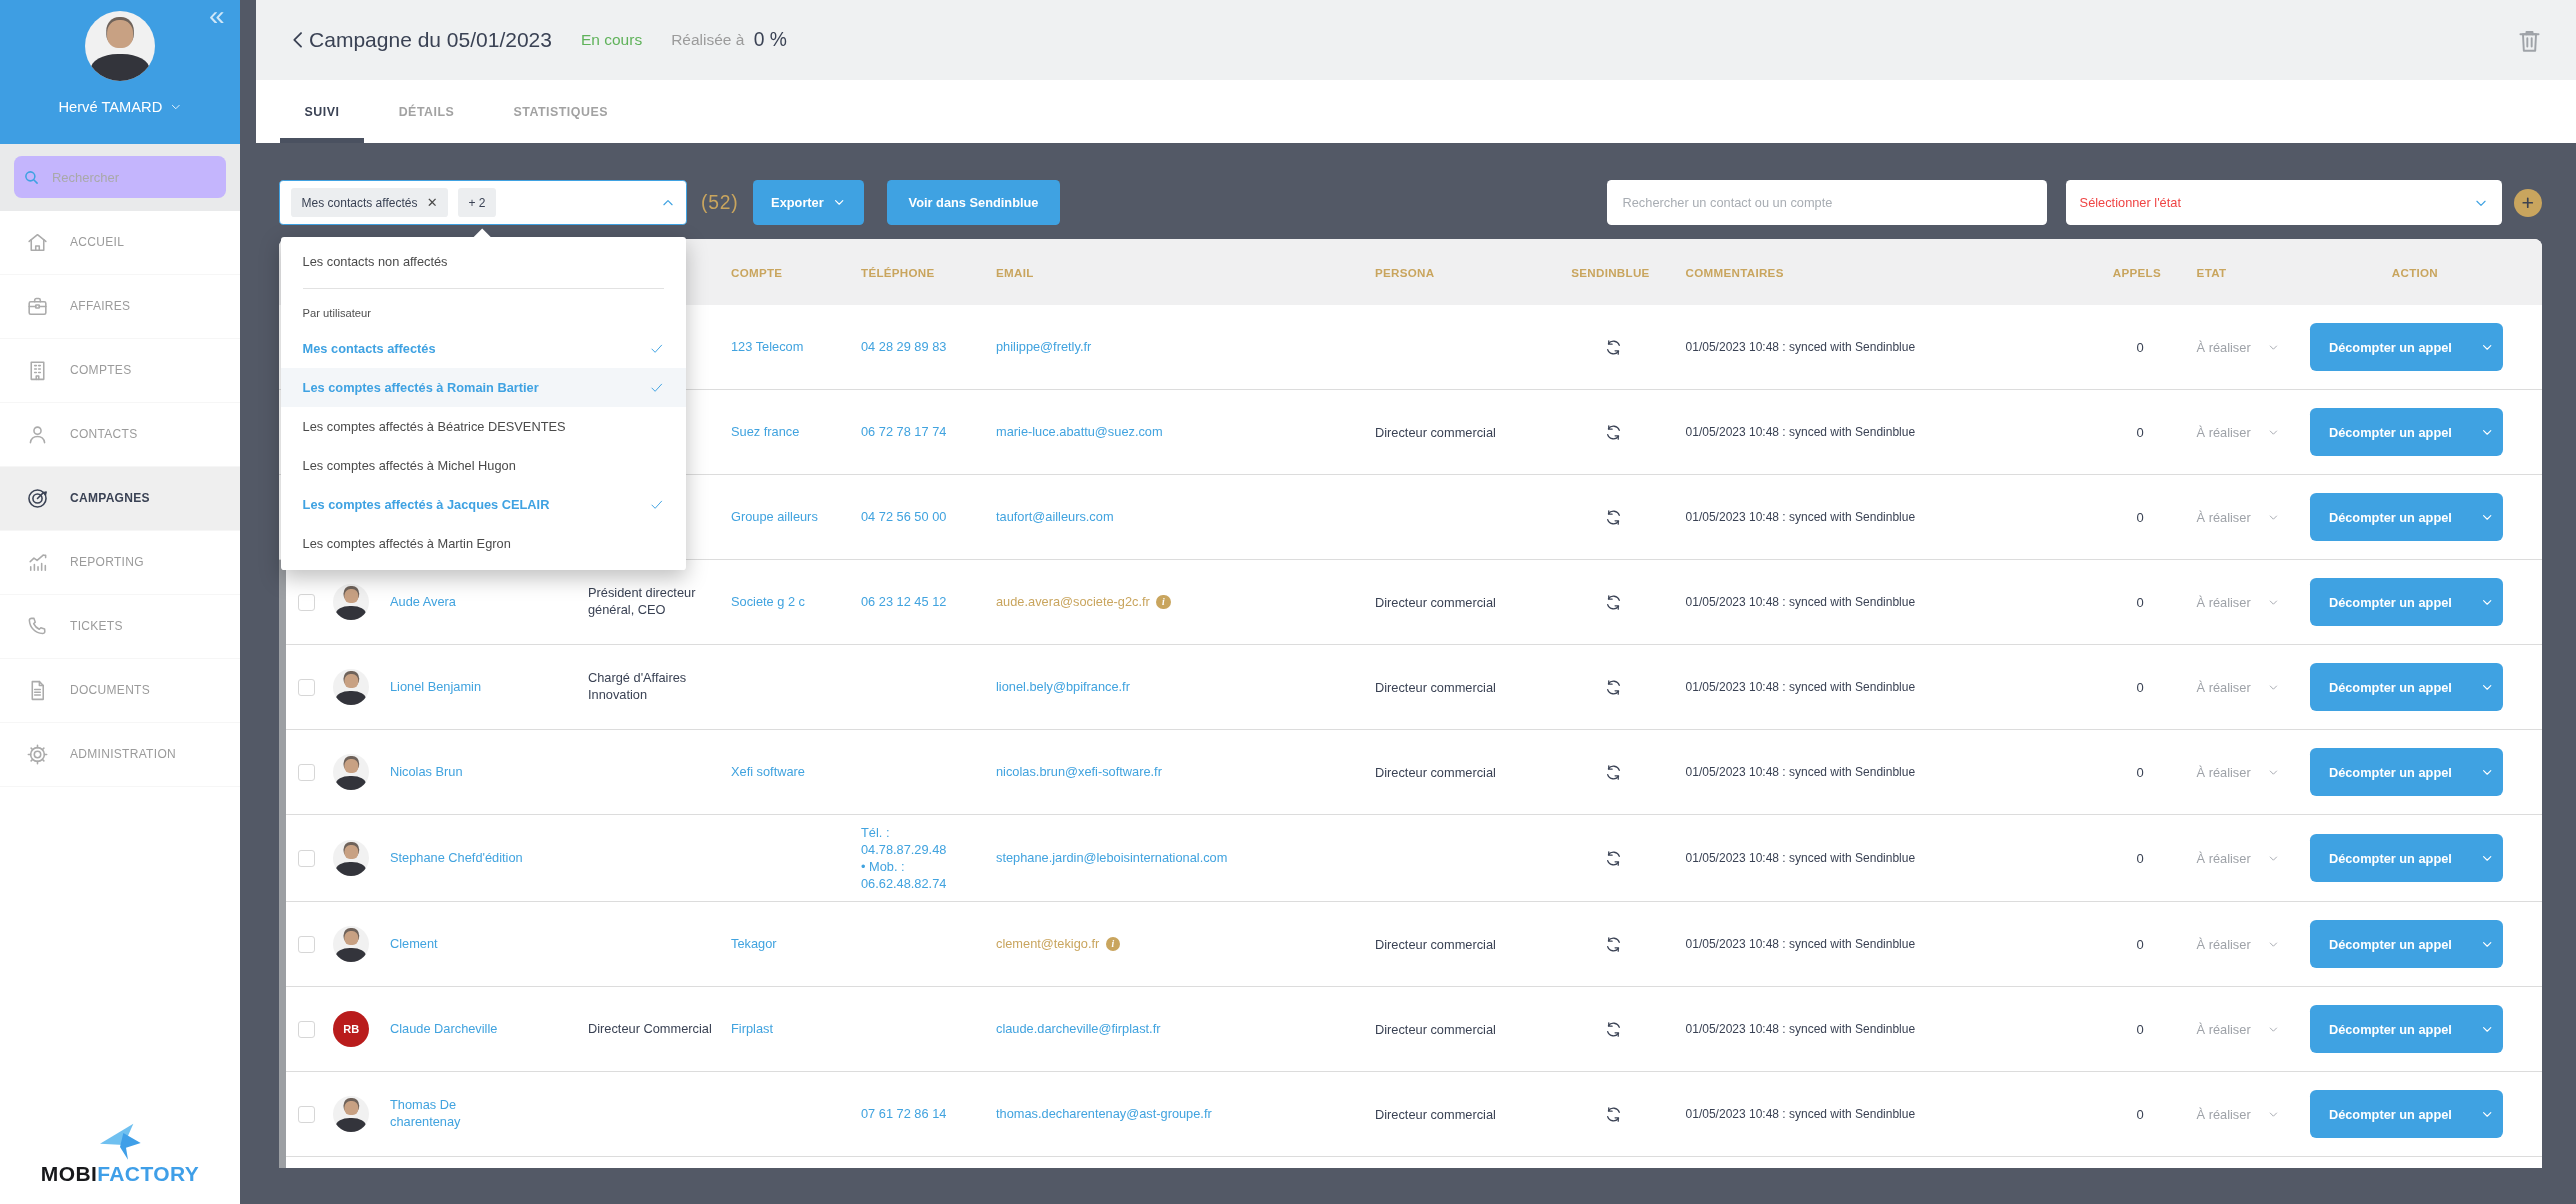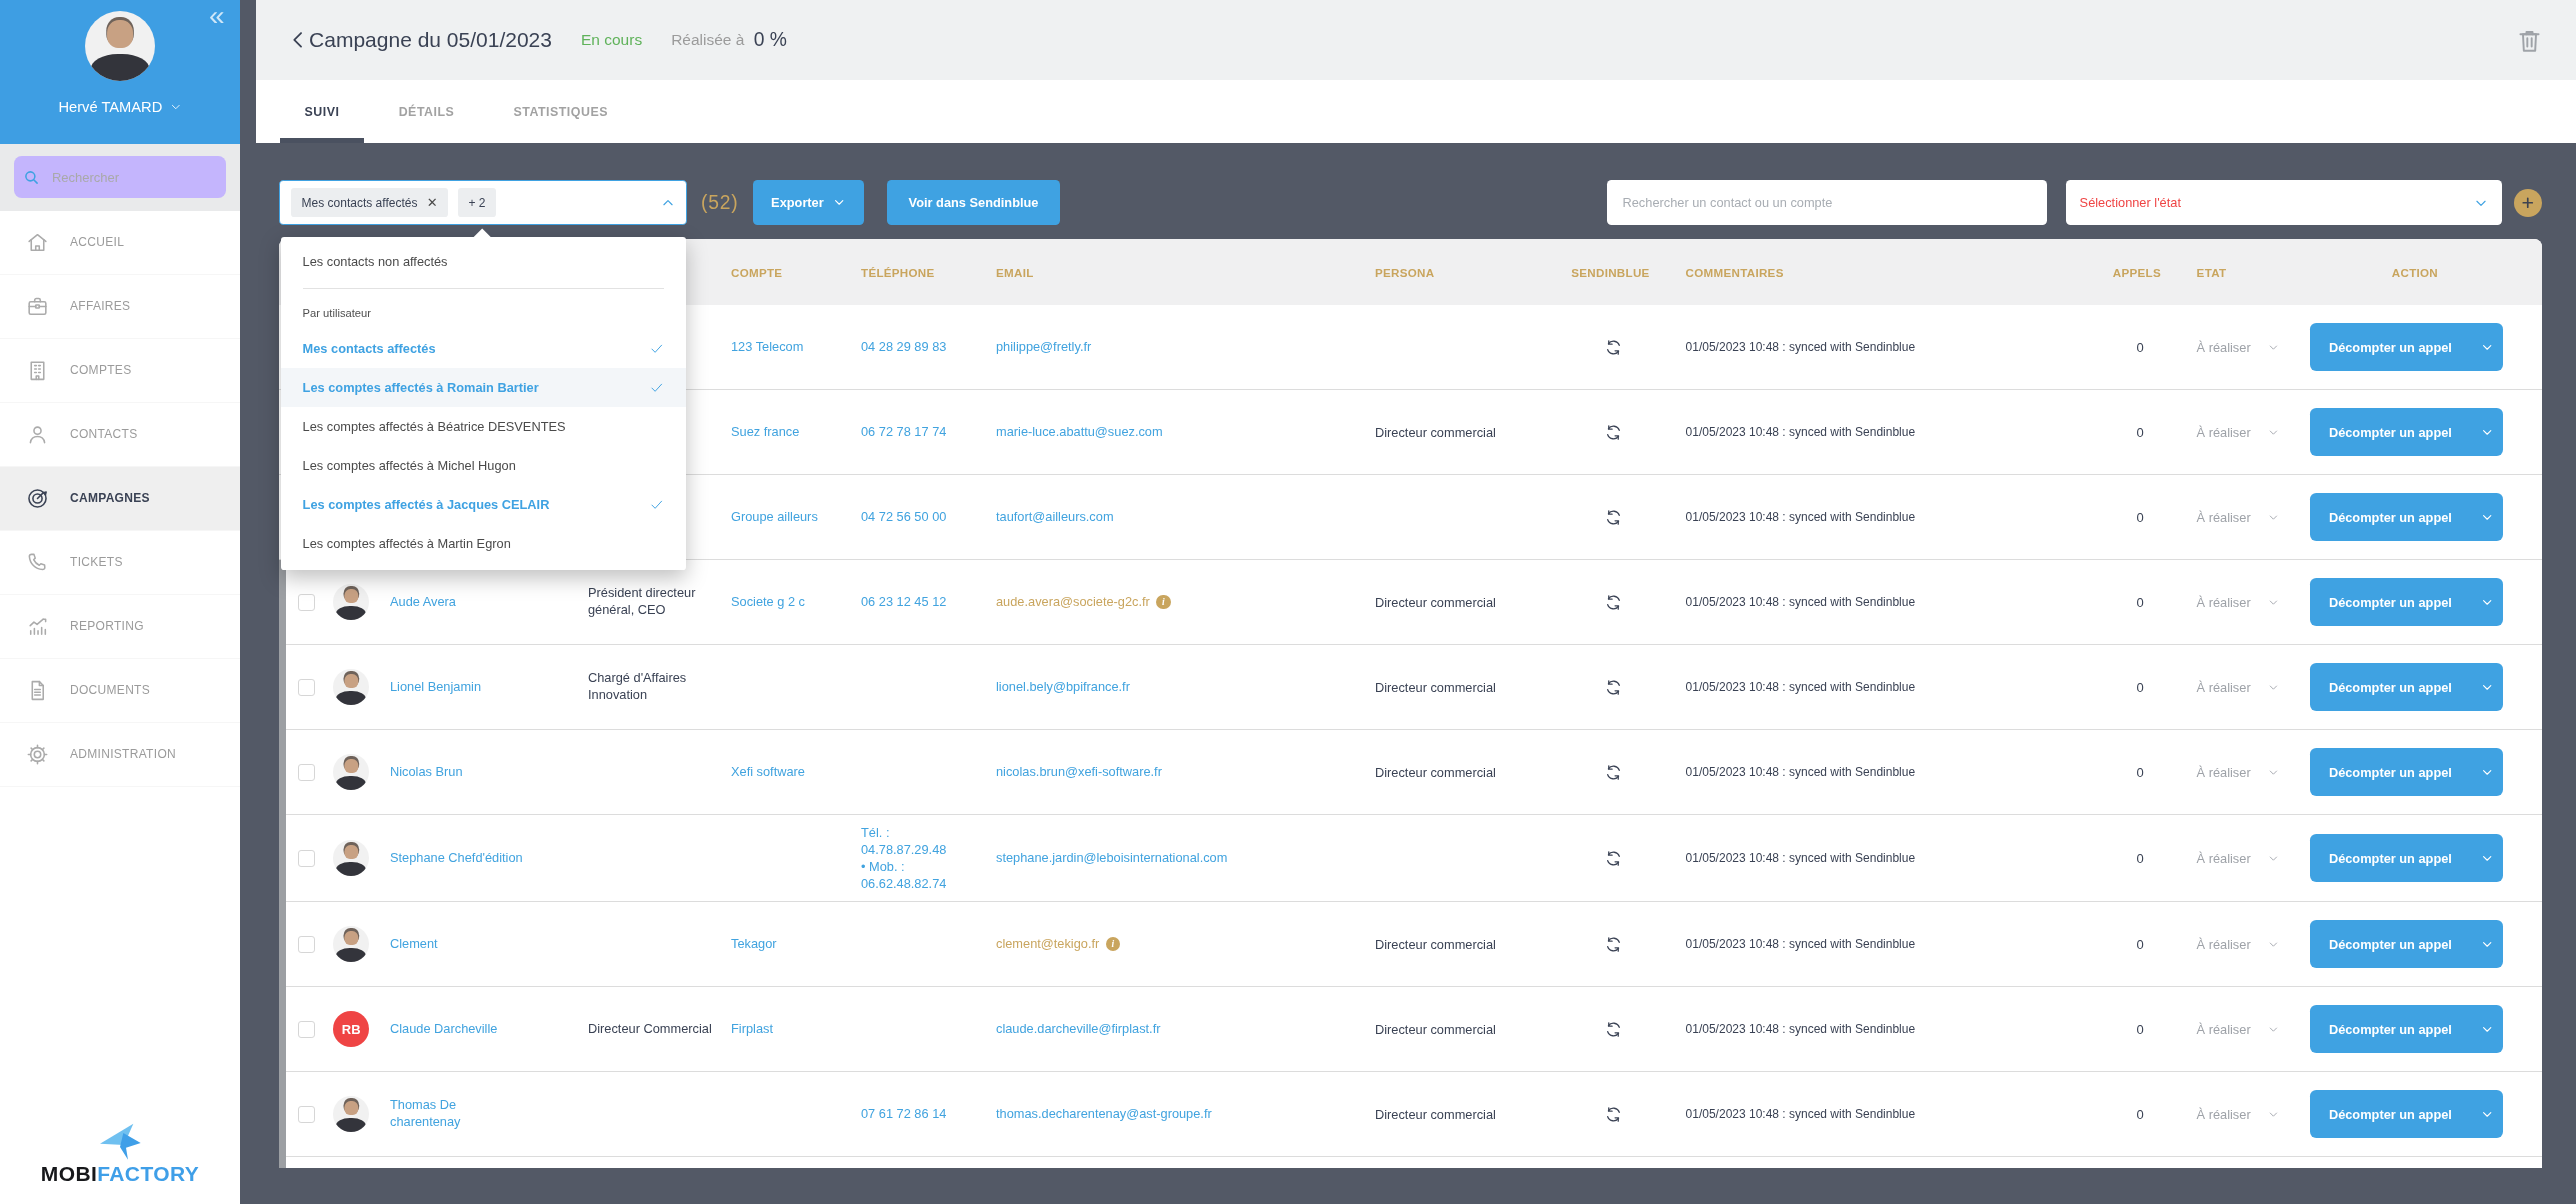--- a/index.html
+++ b/index.html
@@ -71,21 +71,21 @@
   .tgrid{display:grid;grid-template-columns:48px 63px 198px 143px 130px 135px 379px 188px 101px 441px 70px 116px 254px;align-items:center;}
   .thead{height:66px;background:#F0F0F1;color:#C9A55E;font-weight:bold;font-size:11.6px;letter-spacing:0.3px;}
   .th{padding-right:6.2px;}
   .th.center{text-align:center;}
   .th.pl{padding-left:21.6px;}
   .trow{min-height:85px;border-bottom:0.8px solid #DCDCDC;box-sizing:border-box;padding:8.5px 0;font-size:12.8px;}
   .c-cb{padding-left:19.3px;}
   .checkbox{width:17px;height:17px;border:0.8px solid #D6D6D6;border-radius:3.1px;background:#fff;cursor:pointer;box-sizing:border-box;}
   .c-av{padding-left:6.2px;}
   .avatar{width:36px;height:36px;border-radius:50%;}
-  .avatar.initials{background:#ef4444;color:#fff;display:flex;align-items:center;justify-content:center;font-weight:bold;font-size:13px;}
+  .avatar.initials{background:#b91c1c;color:#fff;display:flex;align-items:center;justify-content:center;font-weight:bold;font-size:11px;}
   .c-name{color:#41A3DF;padding-right:60px;line-height:1.3;cursor:pointer;}
   .c-fn{color:#3A4254;line-height:1.3;padding-right:12.4px;}
   .c-cpt{color:#41A3DF;cursor:pointer;padding-right:7.7px;line-height:1.3;}
   .c-tel{color:#41A3DF;white-space:pre-line;line-height:1.35;cursor:pointer;}
   .c-email{color:#41A3DF;display:flex;align-items:center;gap:6.2px;padding-right:9.3px;cursor:pointer;line-height:1.3;}
   .c-email.gold{color:#C9A55E;}
   .info-icon{width:14.7px;height:14.7px;border-radius:50%;background:#C9A55E;color:#fff;font-size:9.7px;font-weight:bold;font-style:italic;display:inline-flex;align-items:center;justify-content:center;flex:none;font-family:"Liberation Serif",serif;}
   .c-pers{color:#3A4254;padding-right:7.7px;}
   .c-sync{display:flex;justify-content:center;color:#3A4254;}
   .c-sync svg{width:21px;}
@@ -184,34 +184,34 @@
               <circle cx="12" cy="12" r="4.4"></circle>
               <path d="M12 12l5.6-5.6"></path>
               <path d="M17.6 6.4l2.7-.7-.7 2.7"></path>
             </svg>
           </span>
     <span>CAMPAGNES</span>
   </div>
         <div class="menu-item">
     <span class="mi-icon">
             <svg viewBox="0 0 24 24" fill="none" stroke="currentColor" stroke-width="1.5" stroke-linecap="round" stroke-linejoin="round" style="width:100%">
-              <path d="M8.6 4.2 6.3 4c-1.2 0-2.2 1-2.1 2.2.5 7 5.6 12.1 12.6 12.6 1.2.1 2.2-.9 2.2-2.1l-.2-2.3-3.6-1.2-1.5 1.5c-2.3-1.1-4.3-3.1-5.4-5.4l1.5-1.5z"></path>
-            </svg>
-          </span>
-    <span>TICKETS</span>
+              <path d="M5 11.2 8.6 7.8l3 2.2L17.5 5"></path>
+              <path d="M17.5 5h2.3v2.3"></path>
+              <path d="M5.5 16v3.5M9 14v5.5M12.5 16v3.5M16 13v6.5M19.5 15v4.5"></path>
+            </svg>
+          </span>
+    <span>REPORTING</span>
   </div>
         <div class="menu-item">
     <span class="mi-icon">
             <svg viewBox="0 0 24 24" fill="none" stroke="currentColor" stroke-width="1.5" stroke-linecap="round" stroke-linejoin="round" style="width:100%">
-              <path d="M5 11.2 8.6 7.8l3 2.2L17.5 5"></path>
-              <path d="M17.5 5h2.3v2.3"></path>
-              <path d="M5.5 16v3.5M9 14v5.5M12.5 16v3.5M16 13v6.5M19.5 15v4.5"></path>
-            </svg>
-          </span>
-    <span>REPORTING</span>
+              <path d="M8.6 4.2 6.3 4c-1.2 0-2.2 1-2.1 2.2.5 7 5.6 12.1 12.6 12.6 1.2.1 2.2-.9 2.2-2.1l-.2-2.3-3.6-1.2-1.5 1.5c-2.3-1.1-4.3-3.1-5.4-5.4l1.5-1.5z"></path>
+            </svg>
+          </span>
+    <span>TICKETS</span>
   </div>
         <div class="menu-item">
     <span class="mi-icon">
             <svg viewBox="0 0 24 24" fill="none" stroke="currentColor" stroke-width="1.5" stroke-linecap="round" stroke-linejoin="round" style="width:100%">
               <path d="M7 3.5h6.8L17.5 7.2V20.5H7z"></path>
               <path d="M13.8 3.5v3.7h3.7"></path>
               <path d="M9.3 11h5.4M9.3 13.7h5.4M9.3 16.4h5.4"></path>
             </svg>
           </span>
     <span>DOCUMENTS</span>

